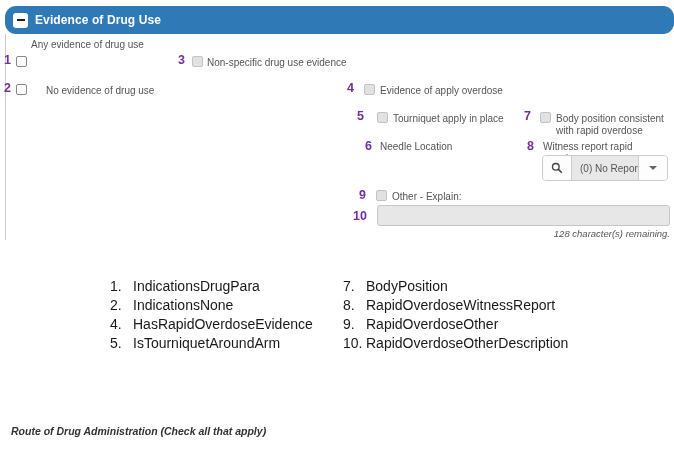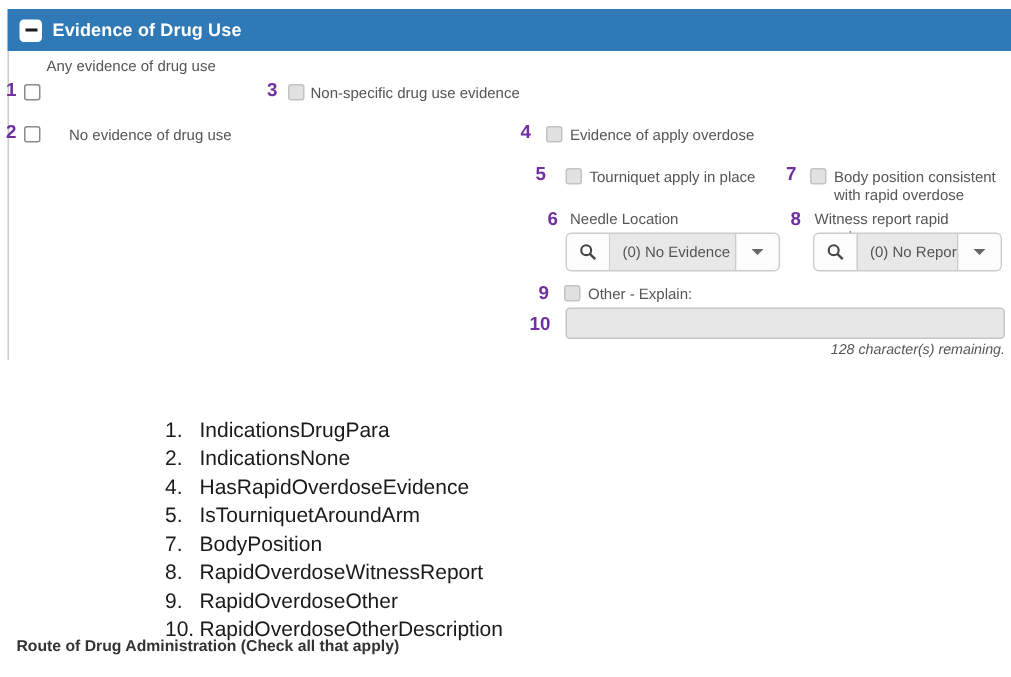--- a/index.html
+++ b/index.html
@@ -1,21 +1,21 @@
 <!DOCTYPE html>
 <html><head>
 <meta charset="utf-8">
 <style>
   * { margin:0; padding:0; box-sizing:border-box; }
   body { background:#fff; font-family:"Liberation Sans", sans-serif; }
   .screen { position:relative; width:674px; height:451px; background:#ffffff; overflow:hidden; }
 
   
   .panel-header { position:absolute; left:5px; top:6px; width:669px; height:28px;
-                  background:#2f79b7; display:flex; align-items:center; padding-left:8px; }
+                  background:#2f79b7; display:flex; align-items:center; padding-left:8px;border-radius:11px; }
   .collapse-btn { width:15px; height:15px; background:#ffffff; border:none; border-radius:3px;
                   display:flex; align-items:center; justify-content:center; cursor:pointer; flex:0 0 auto; }
   .minus-bar { width:8px; height:2px; background:#1b1b1b; display:block; }
   .panel-title { color:#ffffff; font-weight:bold; font-size:12px; margin-left:7px; letter-spacing:0.1px; }
   .panel-left-border { position:absolute; left:5px; top:34px; width:1px; height:206px; background:#cccccc; }
 
   
   .num { position:absolute; color:#7030a0; font-weight:bold; font-size:12.5px; line-height:12px; }
 
   
@@ -38,26 +38,26 @@
   .caret { width:0; height:0; border-left:4px solid transparent; border-right:4px solid transparent;
            border-top:4px solid #666666; display:block; }
 
   
   .desc-input { position:absolute; left:377px; top:205px; width:293px; height:21px;
                 background:#e7e7e7; border:1px solid #c6c6c6; border-radius:3px;
                 font-size:10px; color:#555; padding:0 5px; font-family:"Liberation Sans", sans-serif; }
   .hint { position:absolute; right:4px; top:228px; font-size:9.5px; font-style:italic; color:#555555; }
 
   
-  .legend { position:absolute; left:110px; top:277px; display:flex; font-size:14px; color:#1a1a1a; line-height:19px;flex-direction:column; }
+  .legend { position:absolute; left:110px; top:277px; display:flex; font-size:14px; color:#1a1a1a; line-height:19px; }
   .legend-col1 { width:233px; }
   .lg-num { display:inline-block; width:23px; }
 
   
-  .footer-heading { position:absolute; left:11px; top:425px; font-weight:bold; font-size:10.5px; color:#333333; }
+  .footer-heading { position:absolute; left:11px; top:425px; font-weight:bold; font-size:10.5px; color:#333333;font-style:italic; }
 </style>
 </head>
 <body>
 
 <div class="screen">
 
   <div class="panel-header">
     <button class="collapse-btn">
       <span class="minus-bar"></span>
     </button>
@@ -84,32 +84,20 @@
   <span class="num" style="left:357px;top:110px">5</span>
   <span class="cb disabled" style="left:377px;top:112px"></span>
   <span class="lbl" style="left:393px;top:113px">Tourniquet apply in place</span>
 
   <span class="num" style="left:524px;top:110px">7</span>
   <span class="cb disabled" style="left:540px;top:112px"></span>
   <span class="lbl" style="left:556px;top:113px;width:118px">Body position consistent with rapid overdose</span>
 
   <span class="num" style="left:365px;top:140px">6</span>
   <span class="lbl" style="left:380px;top:141px">Needle Location</span>
-  <div class="dropdown" style="left:377px;top:155px;width:143px">
-    <button class="dd-search">
-      <svg width="12" height="12" viewBox="0 0 12 12">
-        <circle cx="4.8" cy="4.8" r="3.3" fill="none" stroke="#444" stroke-width="1.4"></circle>
-        <line x1="7.4" y1="7.4" x2="10.8" y2="10.8" stroke="#444" stroke-width="1.6"></line>
-      </svg>
-    </button>
-    <span class="dd-value">(0) No Evidence</span>
-    <button class="dd-caret">
-      <span class="caret"></span>
-    </button>
-  </div>
 
   <span class="num" style="left:527px;top:140px">8</span>
   <span class="lbl" style="left:543px;top:141px">Witness report rapid overdose</span>
   <div class="dropdown" style="left:542px;top:155px;width:126px">
     <button class="dd-search">
       <svg width="12" height="12" viewBox="0 0 12 12">
         <circle cx="4.8" cy="4.8" r="3.3" fill="none" stroke="#444" stroke-width="1.4"></circle>
         <line x1="7.4" y1="7.4" x2="10.8" y2="10.8" stroke="#444" stroke-width="1.6"></line>
       </svg>
     </button>

